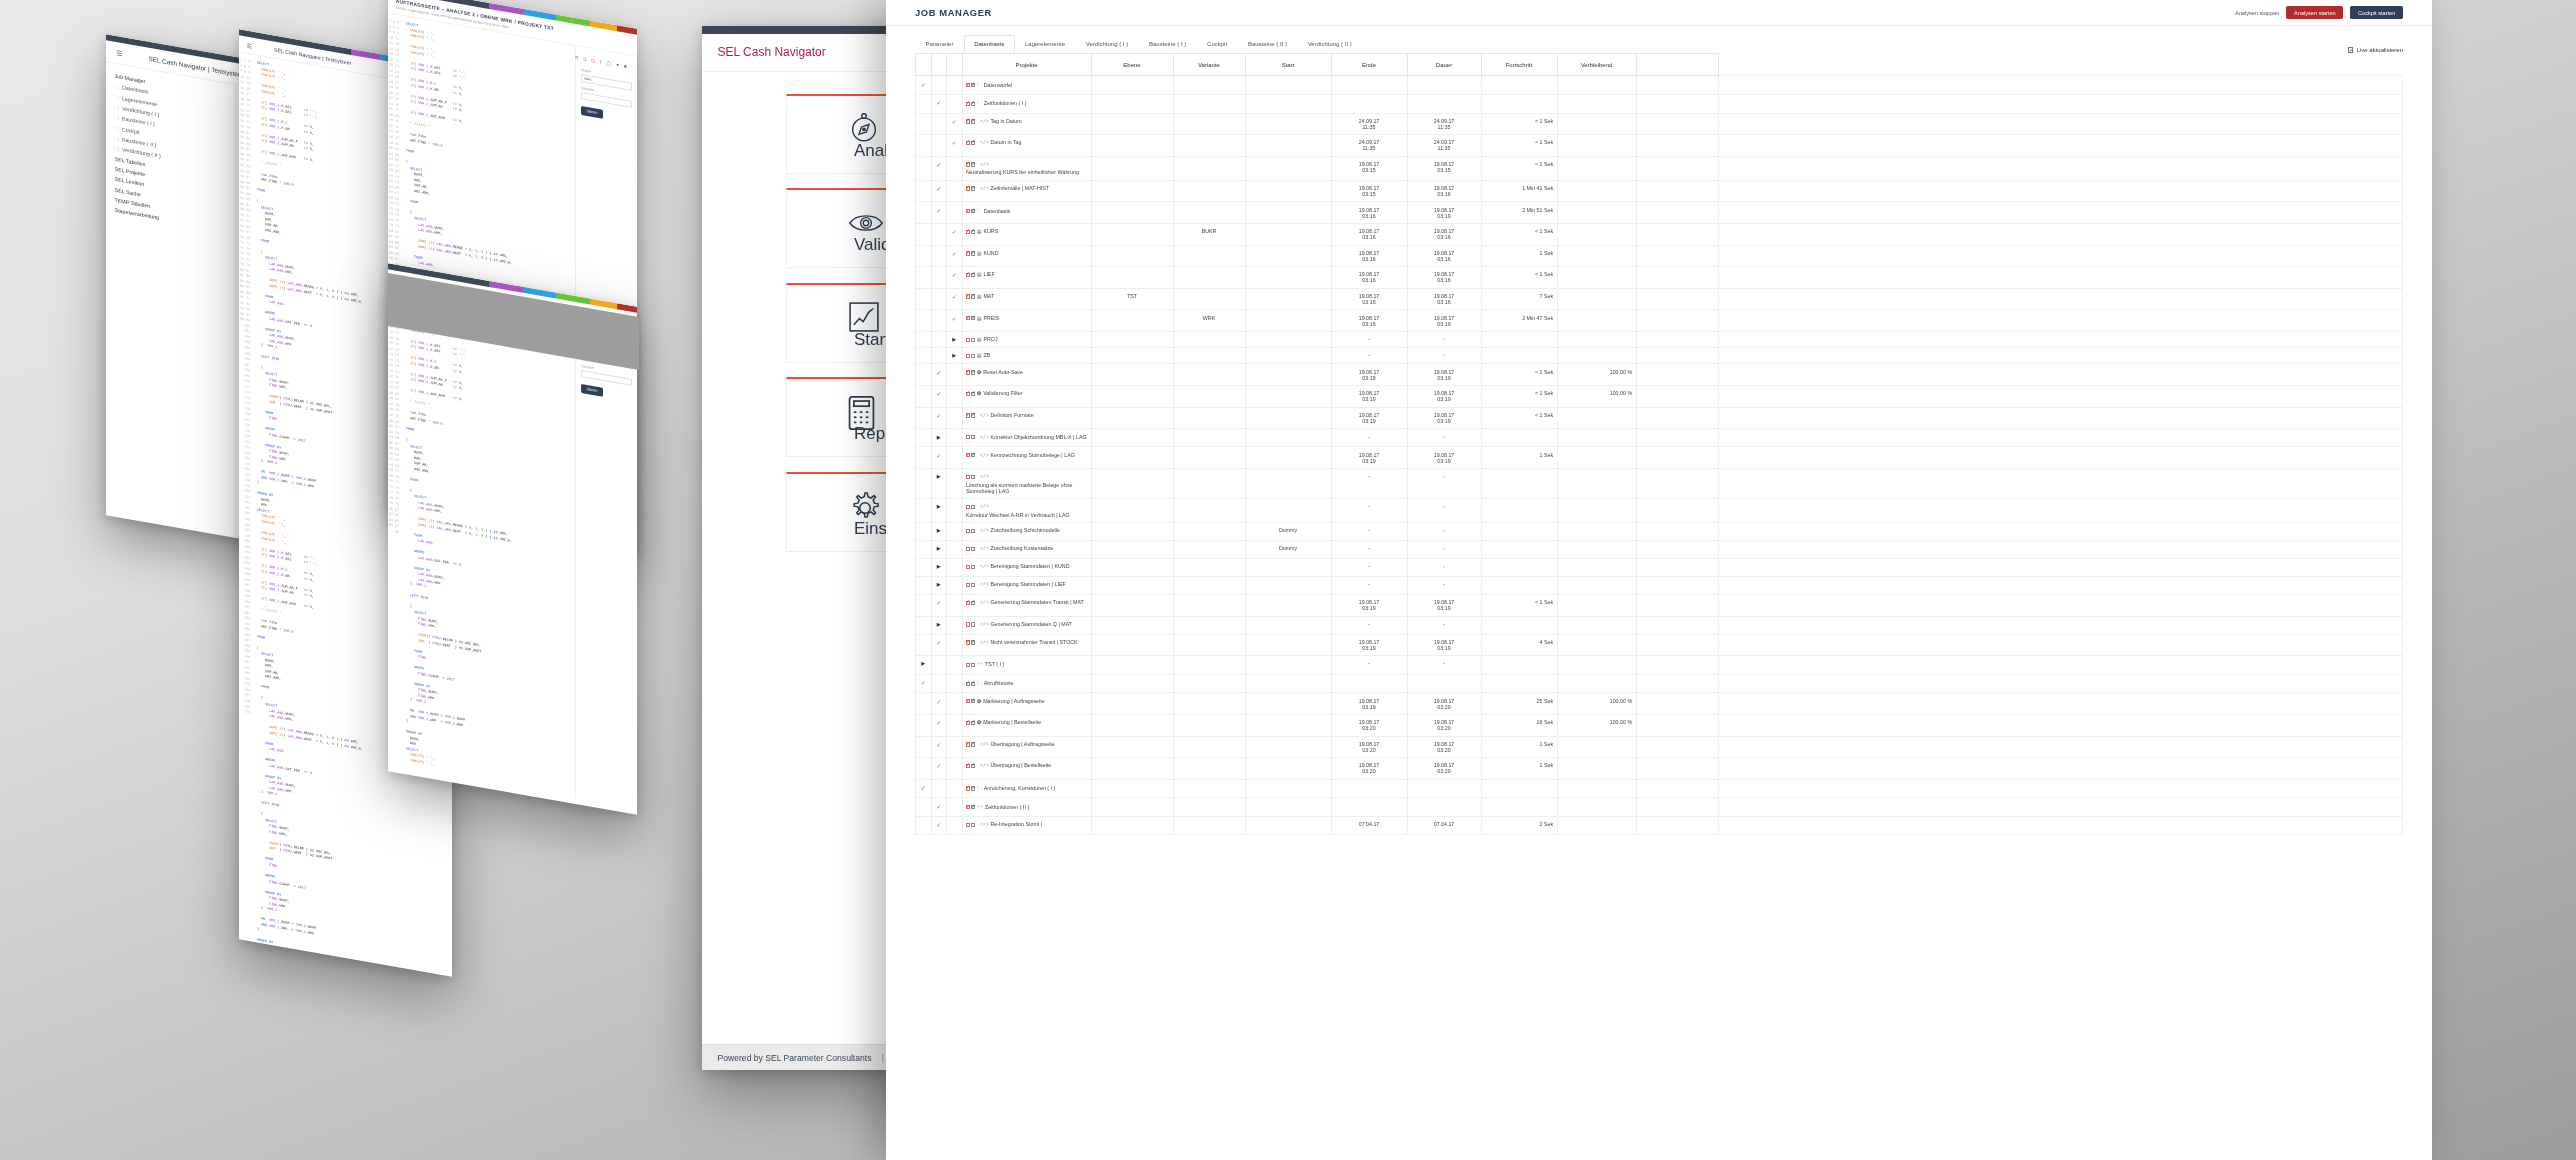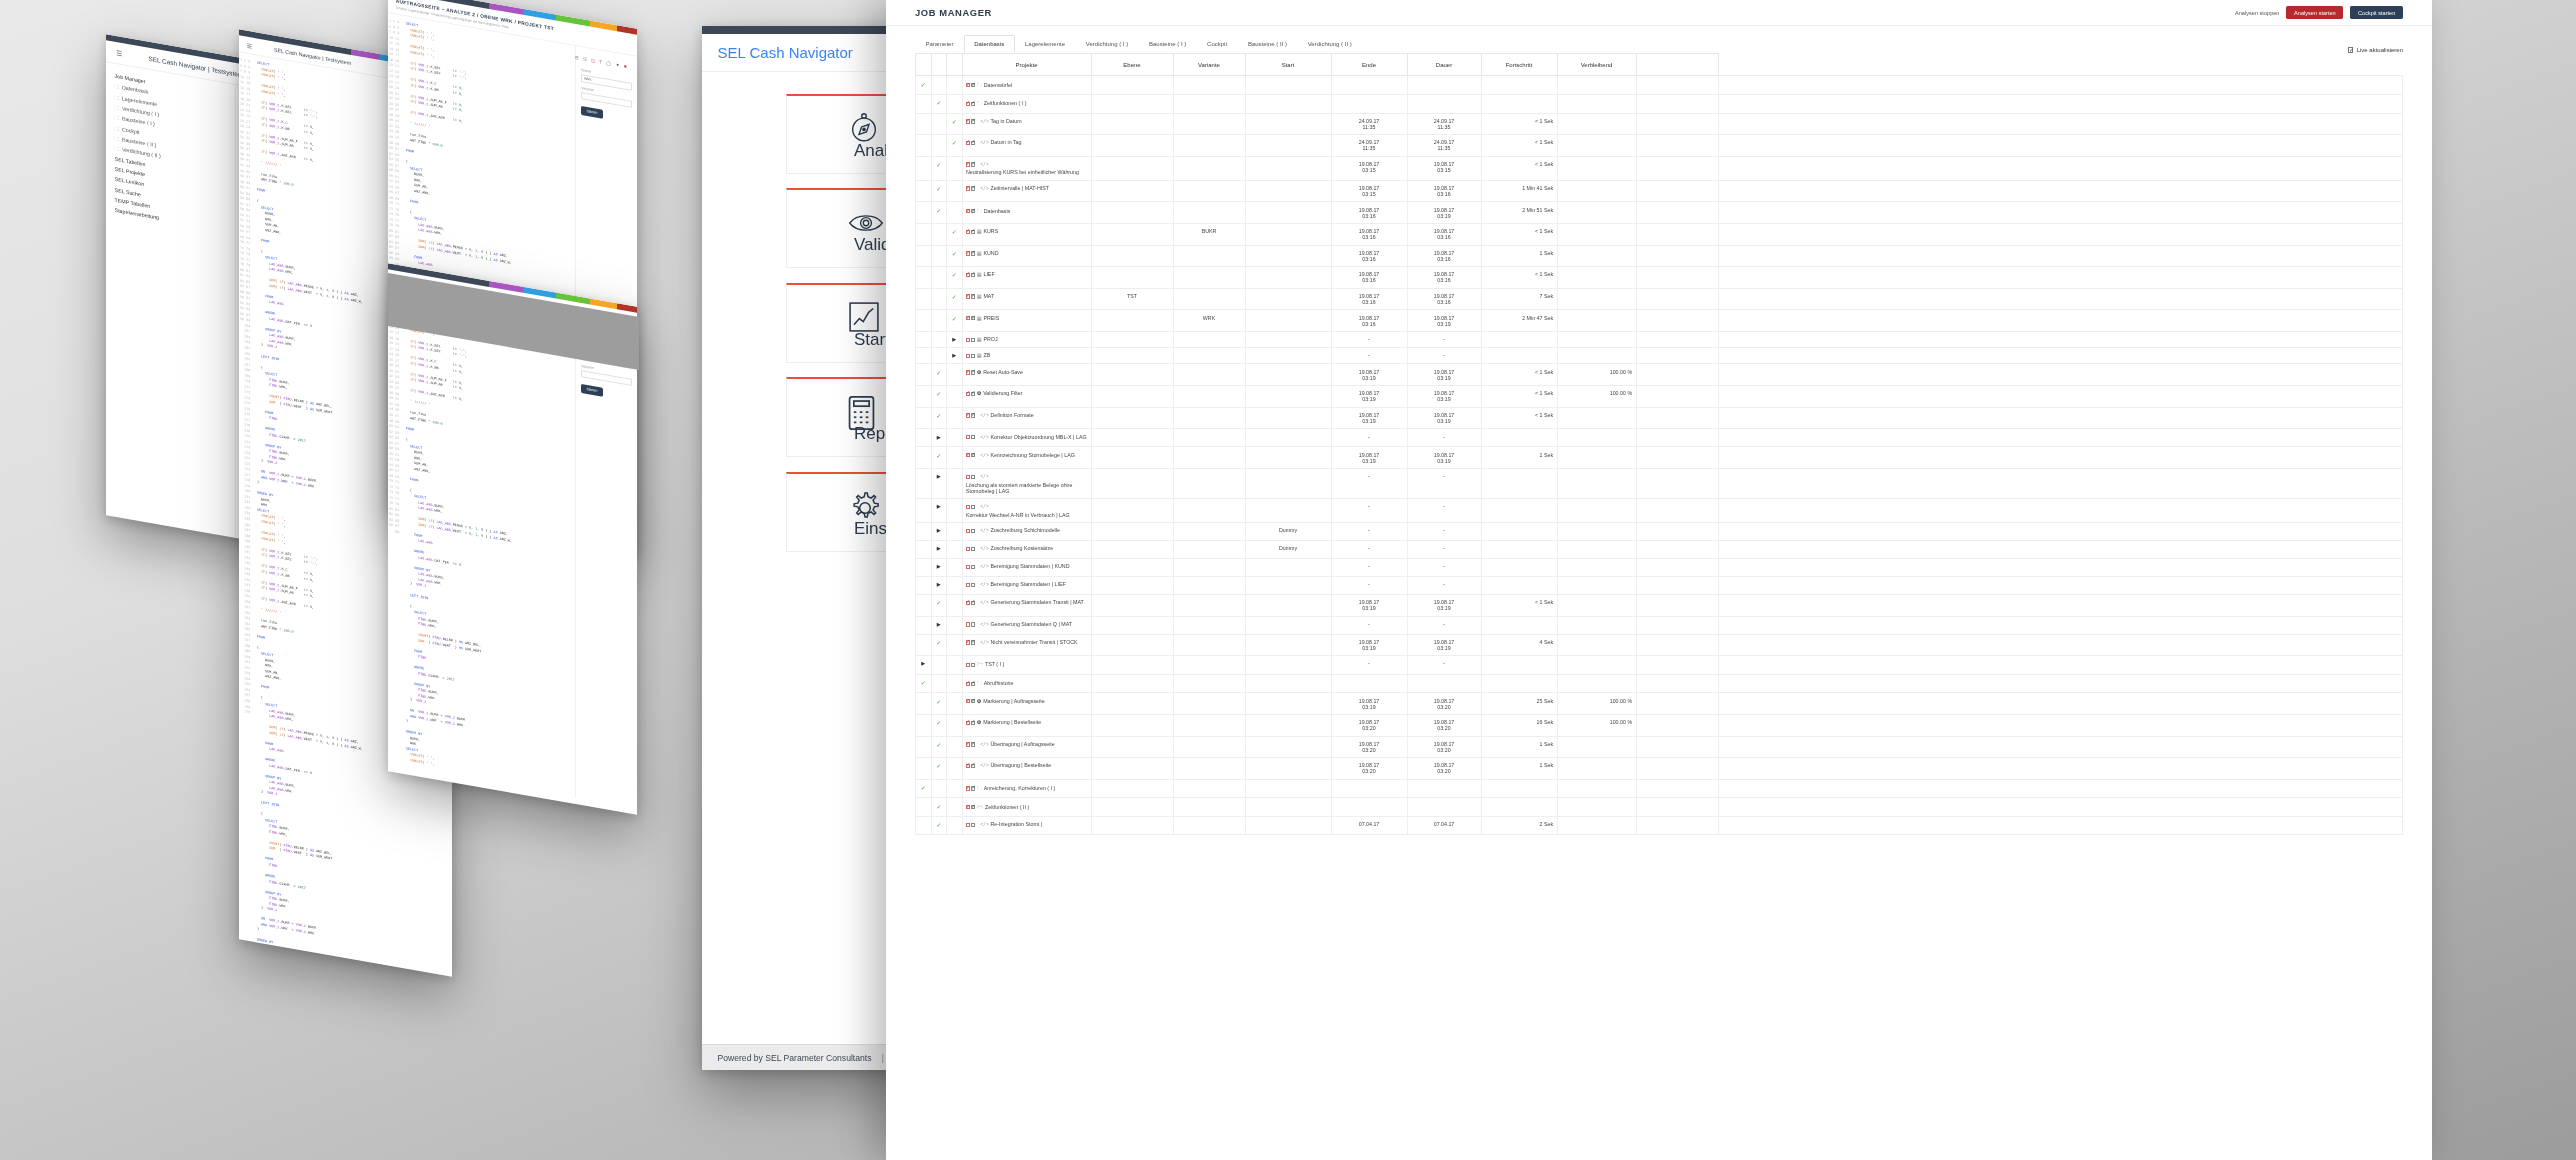--- a/index.html
+++ b/index.html
@@ -71,21 +71,21 @@
   .rep-inp { height:7.7px; border:0.9px solid #e0e0e0; border-radius:0.9px; margin-top:1.7px;
              font-size:3.4px; color:#555; padding:0.9px 1.7px; }
   .rep-btn { margin-top:5.2px; background:#2d4057; color:#fff; font-size:3.4px;
              padding:2.6px 5.2px; border-radius:1.7px; display:inline-block; }
   .band { position:absolute; left:0; width:100%; height:57px; background:#9d9d9d; }
 
   
   #pmid { left:702px; top:26px; width:373px; height:1044px; }
   .mid-head { height:38px; display:flex; align-items:center; padding:0 15.5px;
               border-bottom:0.9px solid #eee; }
-  .mid-title { font-size:15px; color:#3b82f6; }
+  .mid-title { font-size:12px; color:#be185d; }
   .mid-body { padding:22px 0 0 84px; height:calc(100% - 38px - 26px); overflow:hidden; }
   .card { border:0.9px solid #eee; border-top:2.6px solid #e8503a; background:#fff;
           height:80px; margin-bottom:14.6px; position:relative; }
   .card .ic { position:absolute; left:60px; top:15.5px; color:#2d3d50; }
   .card .lb { position:absolute; left:39px; top:45px; font-size:17px; color:#2d3d50;
               white-space:nowrap;margin-left:28px; }
   .mid-foot { position:absolute; bottom:0; left:0; width:100%; height:26px;
               background:#ebebeb; border-top:0.9px solid #dadada;
               display:flex; align-items:center; padding-left:15.5px; gap:10.3px; font-size:8.6px; }
   .mid-foot .a { color:#3c4858; } .mid-foot .sep { color:#8d8d8d; }

